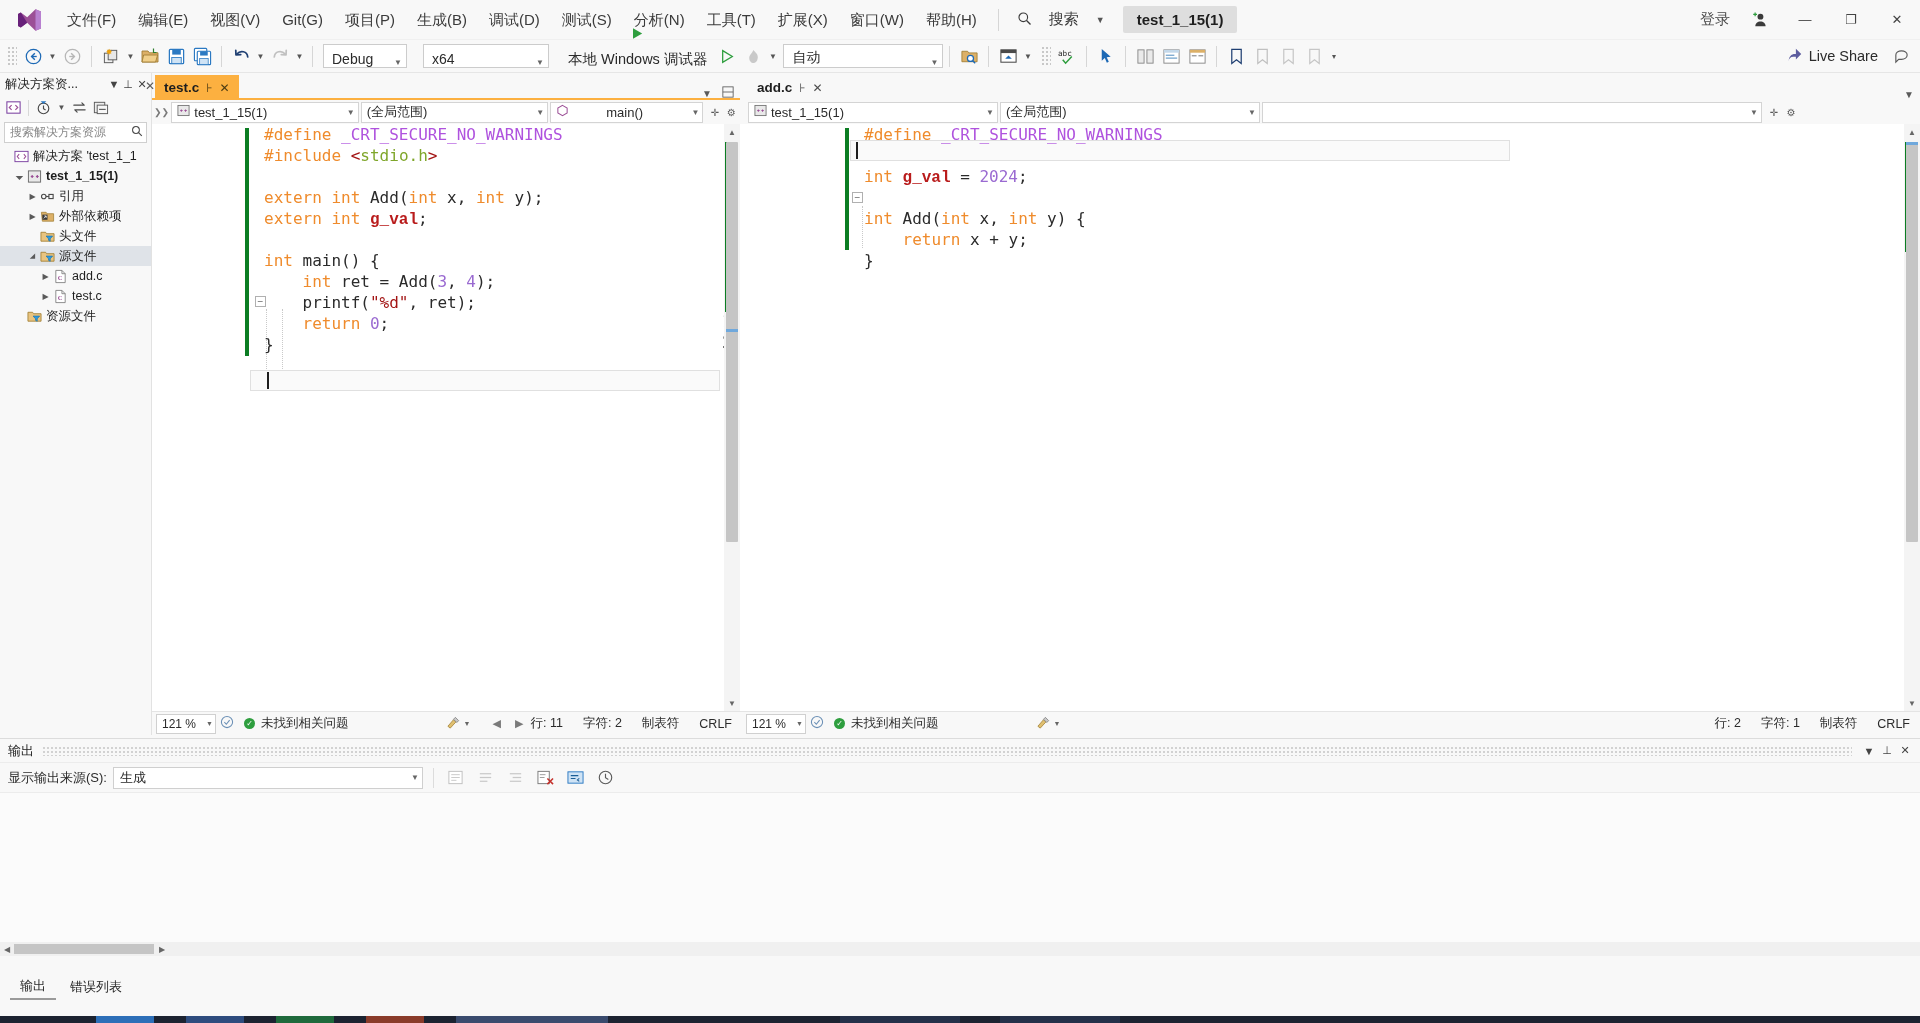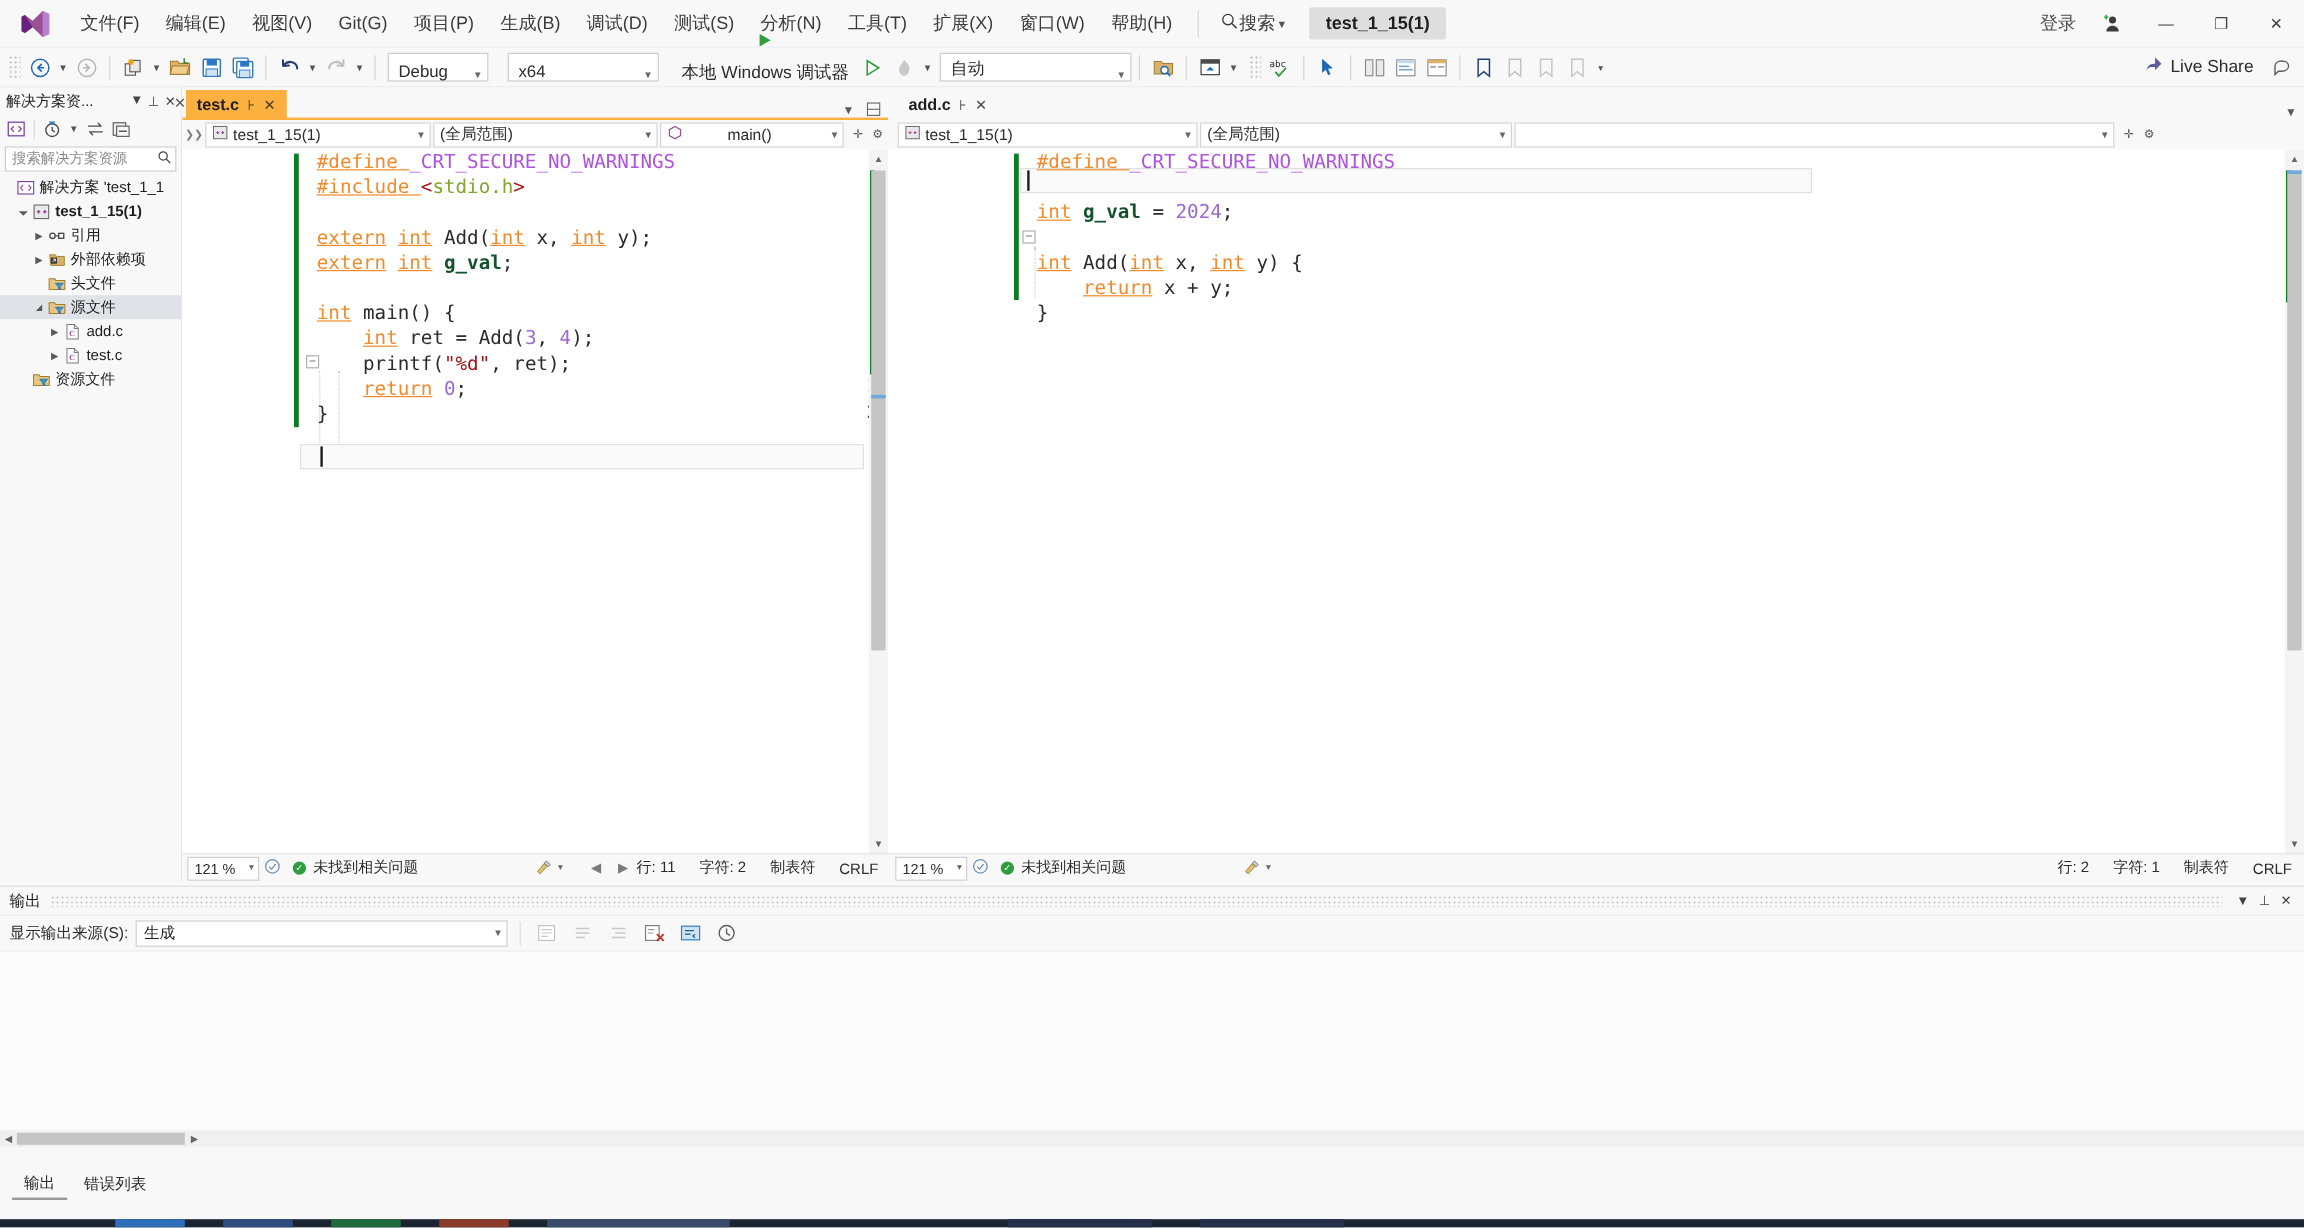--- a/index.html
+++ b/index.html
@@ -19,21 +19,21 @@
     background: #f8f8f8; display: flex; align-items: center;
     border-bottom: 1px solid #f0f0f0;
   }
   .vs-logo { width: 34px; height: 34px; margin-left: 12px; margin-right: 10px;
              display: flex; align-items: center; justify-content: center; }
   .menu-item {
     padding: 4px 11px; font-size: 15px; color: #3b3b3b; white-space: nowrap;
     line-height: 20px; cursor: default;
   }
   .menu-sep { width: 1px; height: 22px; background: #d6d6d6; margin: 0 10px; }
-  .search-box { display: flex; align-items: center; gap: 1px; padding: 3px 8px; color: #3b3b3b; font-size: 15px; }
+  .search-box { display: flex; align-items: center; gap: 17px; padding: 3px 8px; color: #3b3b3b; font-size: 15px; }
   .search-box .caret { font-size: 9px; color: #555; }
   .proj-chip {
     background: #dedede; padding: 5px 14px; font-weight: bold; font-size: 15px;
     color: #1e1e1e; border-radius: 2px; margin-left: 10px;
   }
   .mb-right { margin-left: auto; display: flex; align-items: center; }
   .signin { font-size: 15px; color: #4a4a4a; padding: 0 6px; }
   .win-btn { width: 46px; height: 40px; display: flex; align-items: center; justify-content: center; color: #444; }
 
   
@@ -96,27 +96,27 @@
     height: 21px; border: 1px solid #d4d4d4; background: #fff; display: flex; align-items: center;
     padding: 0 3px 0 5px; font-size: 13px; color: #2b2b2b; gap: 4px;
   }
   .navcombo .nc { margin-left: auto; font-size: 8px; color: #666; padding-left: 8px; }
   .code-area { position: relative; background: #fff; overflow: hidden; }
   .code { font-family: "DejaVu Sans Mono", monospace; font-size: 16px; line-height: 21px; white-space: pre; }
   .ln { position: absolute; right: 0; width: 100%; text-align: right; color: #a5a5a5;
         font-family: "DejaVu Sans Mono", monospace; font-size: 15px; }
   .ln.cur { color: #1e1e1e; font-weight: bold; }
   .chg { position: absolute; width: 4px; background: #0c7d23; }
-  .kw   { color: #ef8b2c; text-decoration: underline; }
+  .kw   { color: #ef8b2c; }
   .mac  { color: #af52de; }
   .str  { color: #a31515; }
   .hdr  { color: #7fa62a; }
   .num  { color: #9a6ad1; }
   .plain{ color: #2b2b2b; }
-  .idb  { color: #14532d; font-weight: bold; }
+  .idb  { color: #b91c1c; font-weight: bold; font-family: Liberation Mono, monospace; }
   .collapse {
     position: absolute; width: 11px; height: 11px; border: 1px solid #b0b0b0; background: #fff;
     font-size: 10px; line-height: 9px; text-align: center; color: #666;
   }
   .indent-guide { position: absolute; width: 1px; border-left: 1px dotted #c9c9c9; }
   .cur-line-box { position: absolute; border: 1px solid #e0e0e0; background: #fafafa; }
   .caret-bar { position: absolute; width: 2px; background: #1e1e1e; }
 
   
   .vscroll { position: absolute; right: 0; top: 0; width: 16px; background: #f4f4f4; }

